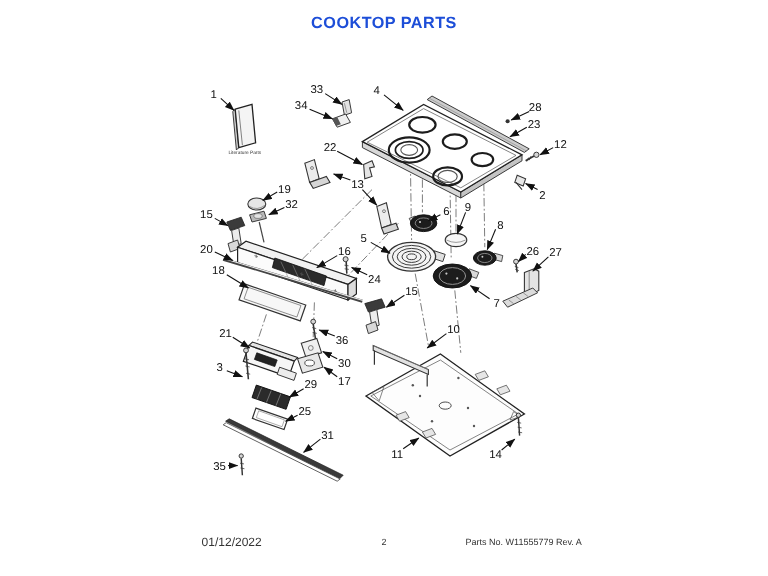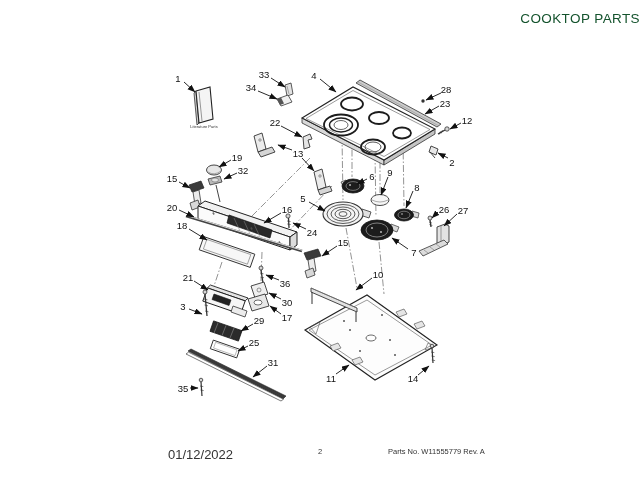--- a/index.html
+++ b/index.html
@@ -1,24 +1,24 @@
 <!DOCTYPE html>
 <html><head>
 <meta charset="utf-8">
 <style>
   html,body{margin:0;padding:0;background:#888;}
   .page{
     position:relative;width:640px;height:480px;background:#ffffff;
     font-family:"Liberation Sans",sans-serif;overflow:hidden;
   }
   .title{
-    position:absolute;top:11px;left:0;width:100%;text-align:right;
-    font-size:13.5px;font-weight:normal;letter-spacing:.4px;color:#14532d;
+    position:absolute;top:11px;left:0;width:100%;text-align:center;
+    font-size:13.5px;font-weight:bold;letter-spacing:.4px;color:#1d4ed8;
   }
-  .footer-date{position:absolute;left:168px;top:447px;font-size:13px;color:#333;}
+  .footer-date{position:absolute;left:168px;top:447px;font-size:10px;color:#333;}
   .footer-page{position:absolute;left:0;top:447px;width:640px;text-align:center;font-size:7.5px;color:#333;}
   .footer-part{position:absolute;left:388px;top:447px;font-size:7.5px;color:#333;}
   svg{position:absolute;top:0;left:0;}
   .callout-num{font-family:"Liberation Sans",sans-serif;font-size:9.5px;fill:#111;}
   .lit-label{font-family:"Liberation Sans",sans-serif;font-size:4px;fill:#333;}
 </style>
 </head>
 <body>
 
 <div class="page">

